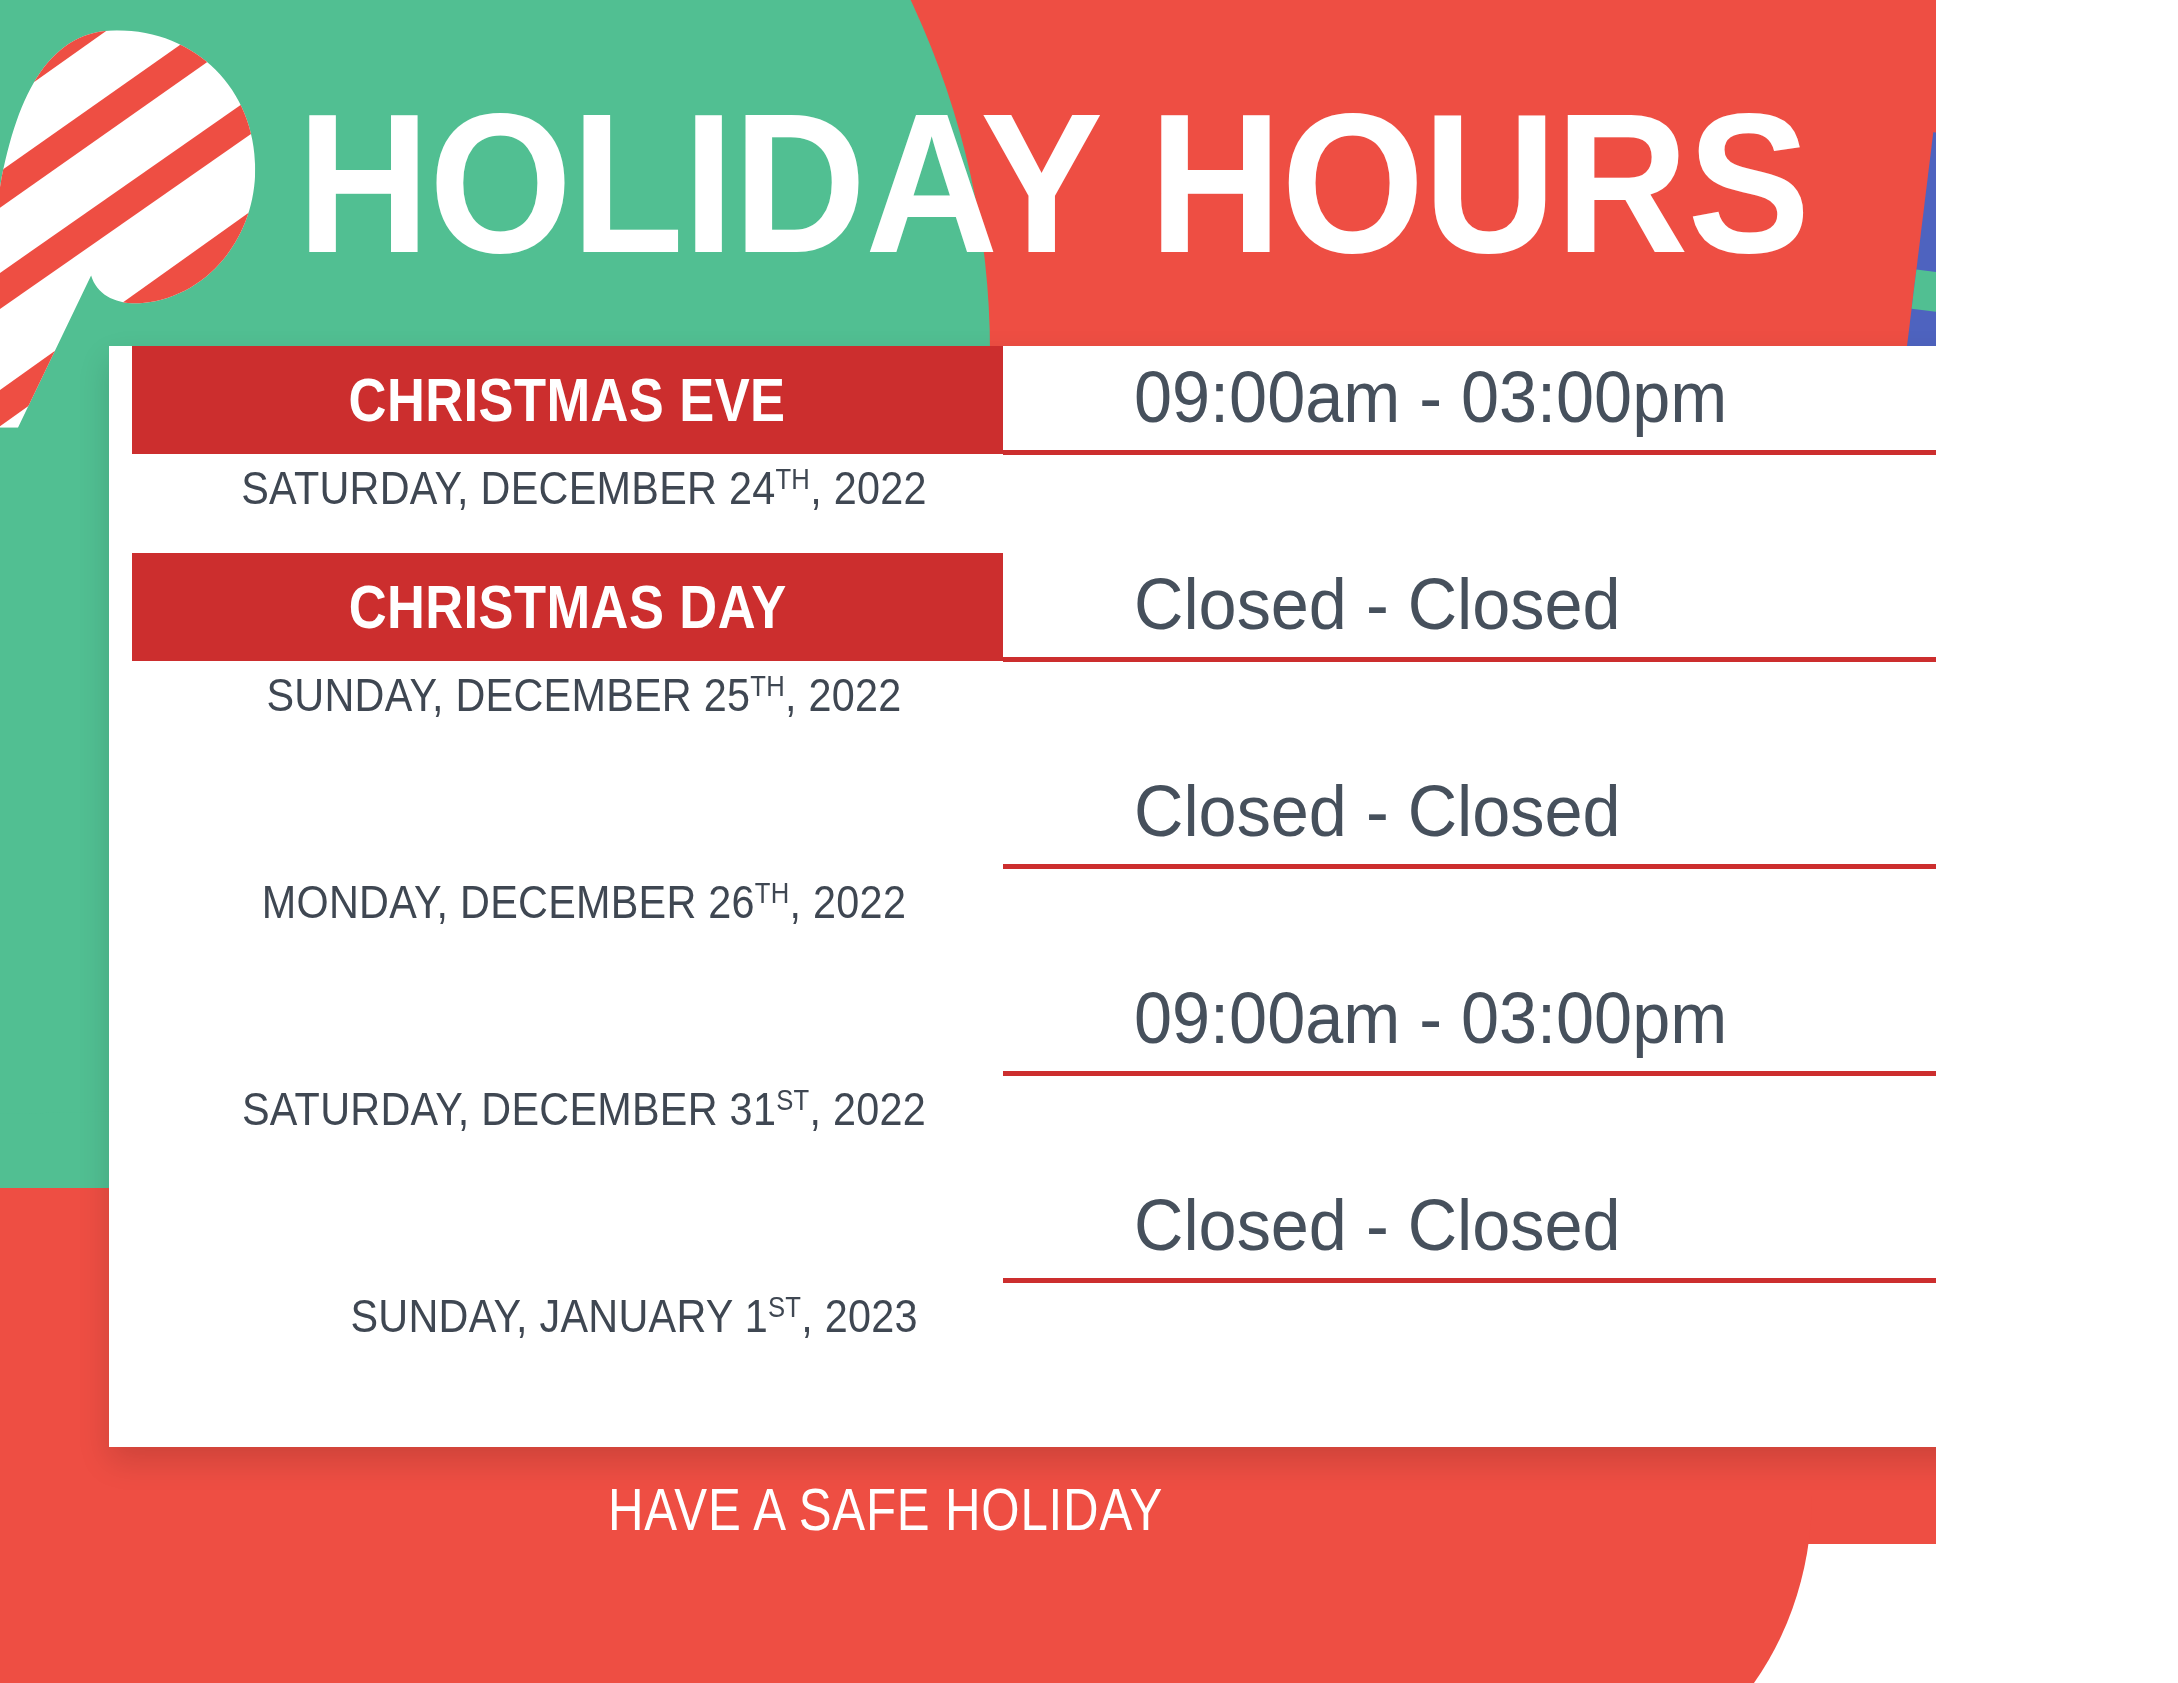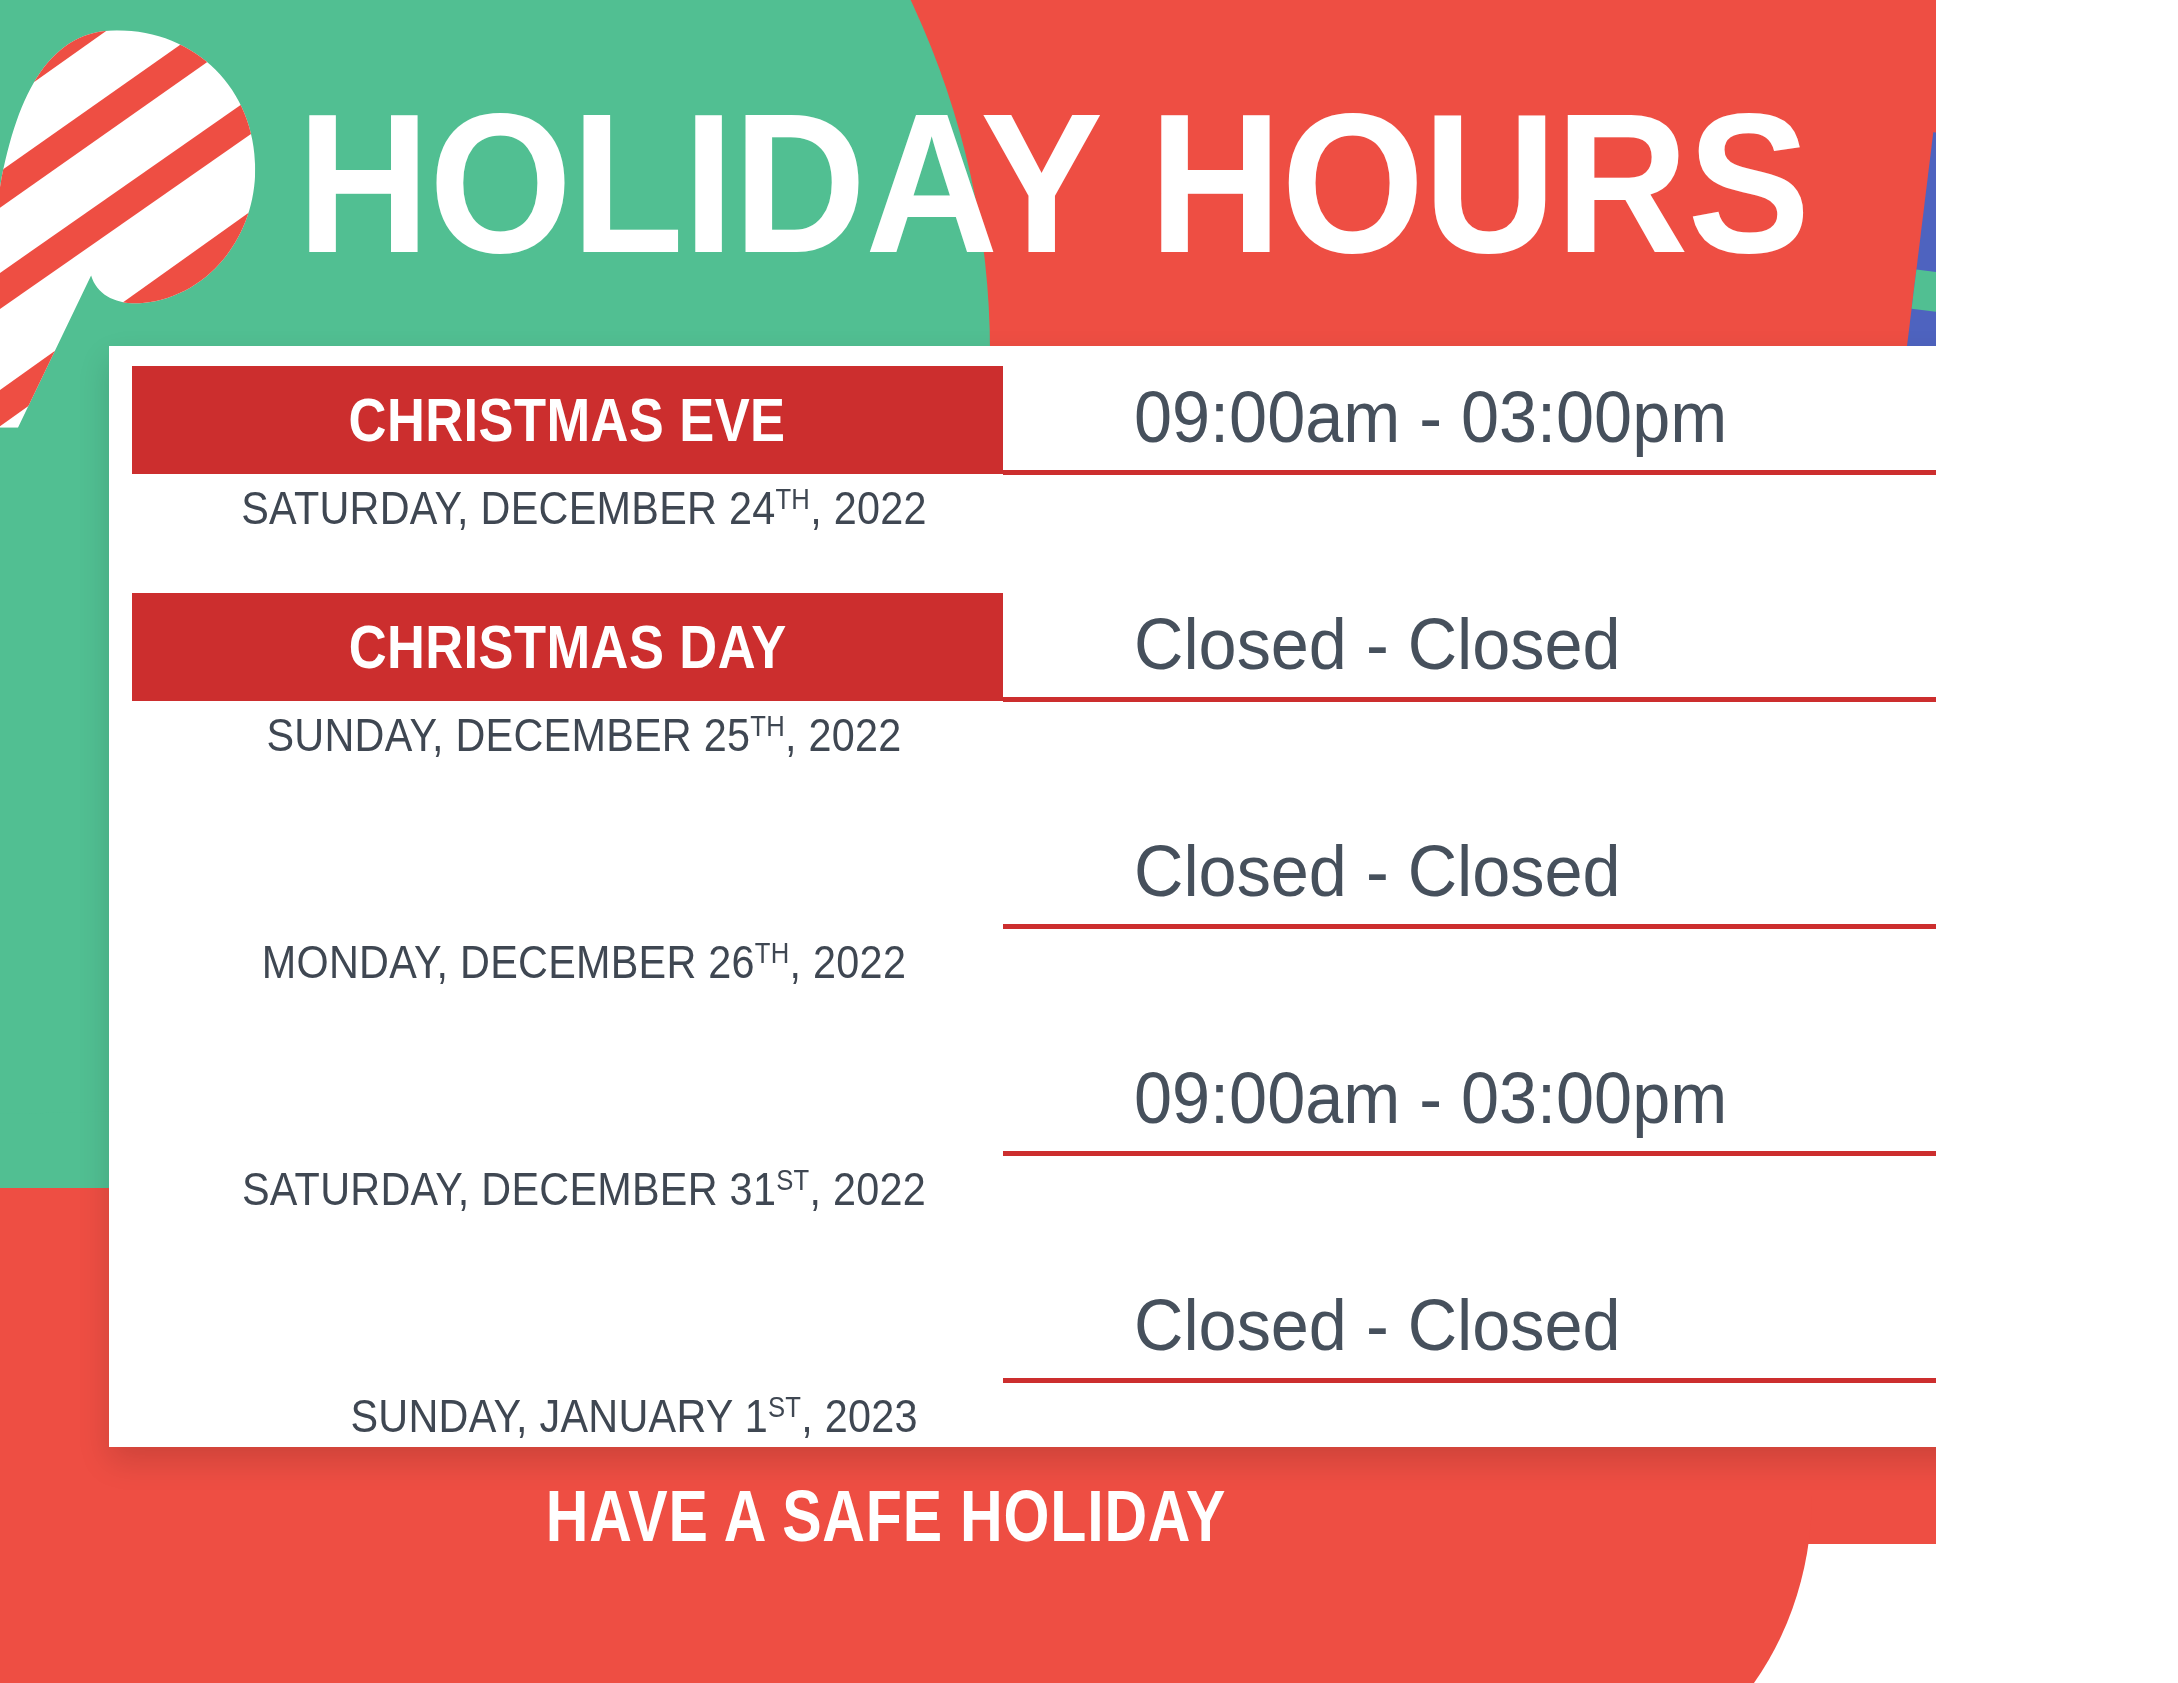--- a/index.html
+++ b/index.html
@@ -101,21 +101,20 @@
     background:#ffffff;
     box-shadow:0 14px 30px rgba(0,0,0,0.14);
     z-index:5;
   }
 
   .rows { position:absolute; left:0; top:0; width:100%; }
 
   .row {
     position:relative;
     height:207px;
-    margin-top:20px;
   }
   .row:last-child { height:218px; }
 
   .banner {
     position:absolute;
     left:23px; top:0;
     width:871px; height:108px;
     background:#cc2e2e;
     display:flex;
     align-items:center;
@@ -170,22 +169,22 @@
   
   .row.last .date { transform:scaleX(0.88) translateX(57px); }
 
   
   .footer {
     position:absolute;
     left:0; top:1475px;
     width:1772px;
     text-align:center;
     color:#ffffff;
-    font-size:72px;
-    font-weight:700;
+    font-size:60px;
+    font-weight:400;
     letter-spacing:1px;
     white-space:nowrap;
     z-index:7;
   }
   .footer span { display:inline-block; transform:scaleX(0.82); }
 </style>
 </head>
 <body>
 
 <div id="poster">

